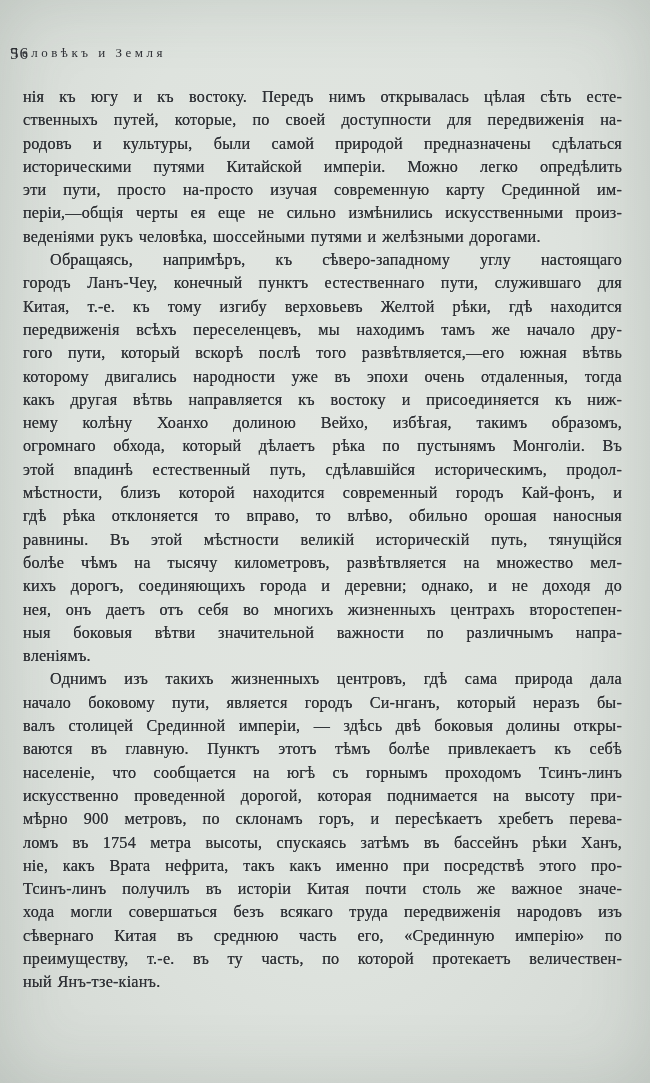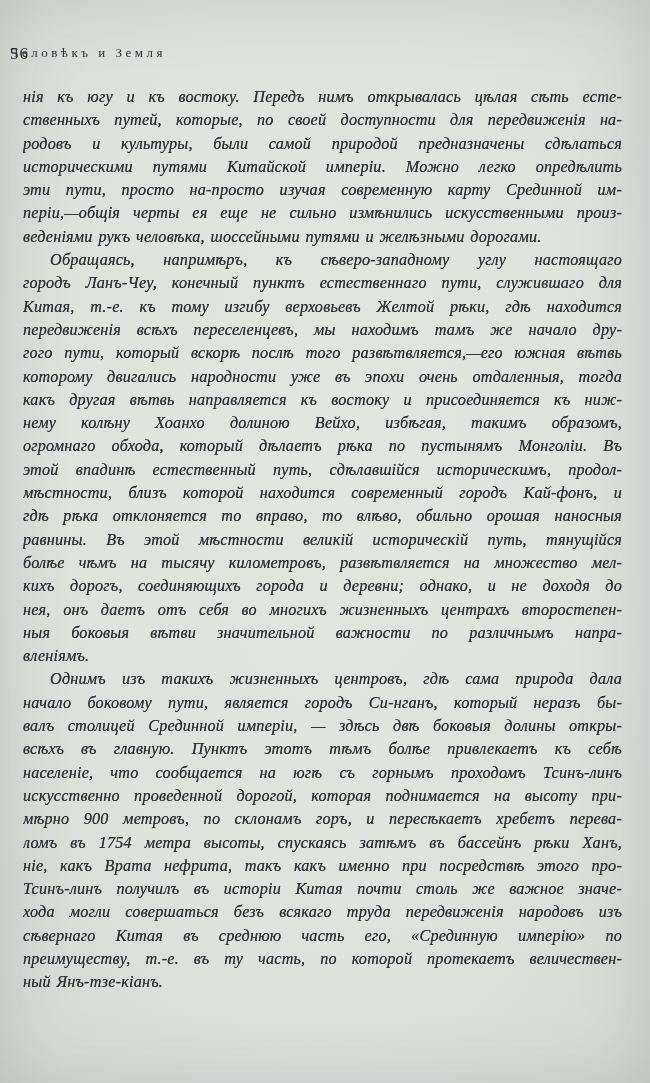--- a/index.html
+++ b/index.html
@@ -34,21 +34,20 @@
     right: 0;
     top: 1px;
     font-size: 13px;
     letter-spacing: 3.5px;
   }
   .text-column {
     position: absolute;
     top: 86px;
     left: 23px;
     right: 28px;
-    font-style: italic;
   }
   .line {
     font-size: 16.2px;
     line-height: 23.3px;
     height: 23.3px;
     text-align: justify;
     text-align-last: justify;
     white-space: nowrap;
     letter-spacing: 0.2px;
     word-spacing: 1.5px;
@@ -97,21 +96,21 @@
         <div class="line">болѣе чѣмъ на тысячу километровъ, развѣтвляется на множество мел-</div>
         <div class="line">кихъ дорогъ, соединяющихъ города и деревни; однако, и не доходя до</div>
         <div class="line">нея, онъ даетъ отъ себя во многихъ жизненныхъ центрахъ второстепен-</div>
         <div class="line">ныя боковыя вѣтви значительной важности по различнымъ напра-</div>
         <div class="line last">вленіямъ.</div>
       </div>
       <div class="para indent">
         <div class="line">Однимъ изъ такихъ жизненныхъ центровъ, гдѣ сама природа дала</div>
         <div class="line">начало боковому пути, является городъ Си-нганъ, который неразъ бы-</div>
         <div class="line">валъ столицей Срединной имперіи, — здѣсь двѣ боковыя долины откры-</div>
-        <div class="line">всѣхъ въ главную. Пунктъ этотъ тѣмъ болѣе привлекаетъ къ себѣ</div>
+        <div class="line">ваются въ главную. Пунктъ этотъ тѣмъ болѣе привлекаетъ къ себѣ</div>
         <div class="line">населеніе, что сообщается на югѣ съ горнымъ проходомъ Тсинъ-линъ</div>
         <div class="line">искусственно проведенной дорогой, которая поднимается на высоту при-</div>
         <div class="line">мѣрно 900 метровъ, по склонамъ горъ, и пересѣкаетъ хребетъ перева-</div>
         <div class="line">ломъ въ 1754 метра высоты, спускаясь затѣмъ въ бассейнъ рѣки Ханъ,</div>
         <div class="line">ніе, какъ Врата нефрита, такъ какъ именно при посредствѣ этого про-</div>
         <div class="line">Тсинъ-линъ получилъ въ исторіи Китая почти столь же важное значе-</div>
         <div class="line">хода могли совершаться безъ всякаго труда передвиженія народовъ изъ</div>
         <div class="line">сѣвернаго Китая въ среднюю часть его, «Срединную имперію» по</div>
         <div class="line">преимуществу, т.-е. въ ту часть, по которой протекаетъ величествен-</div>
         <div class="line last">ный Янъ-тзе-кіанъ.</div>

